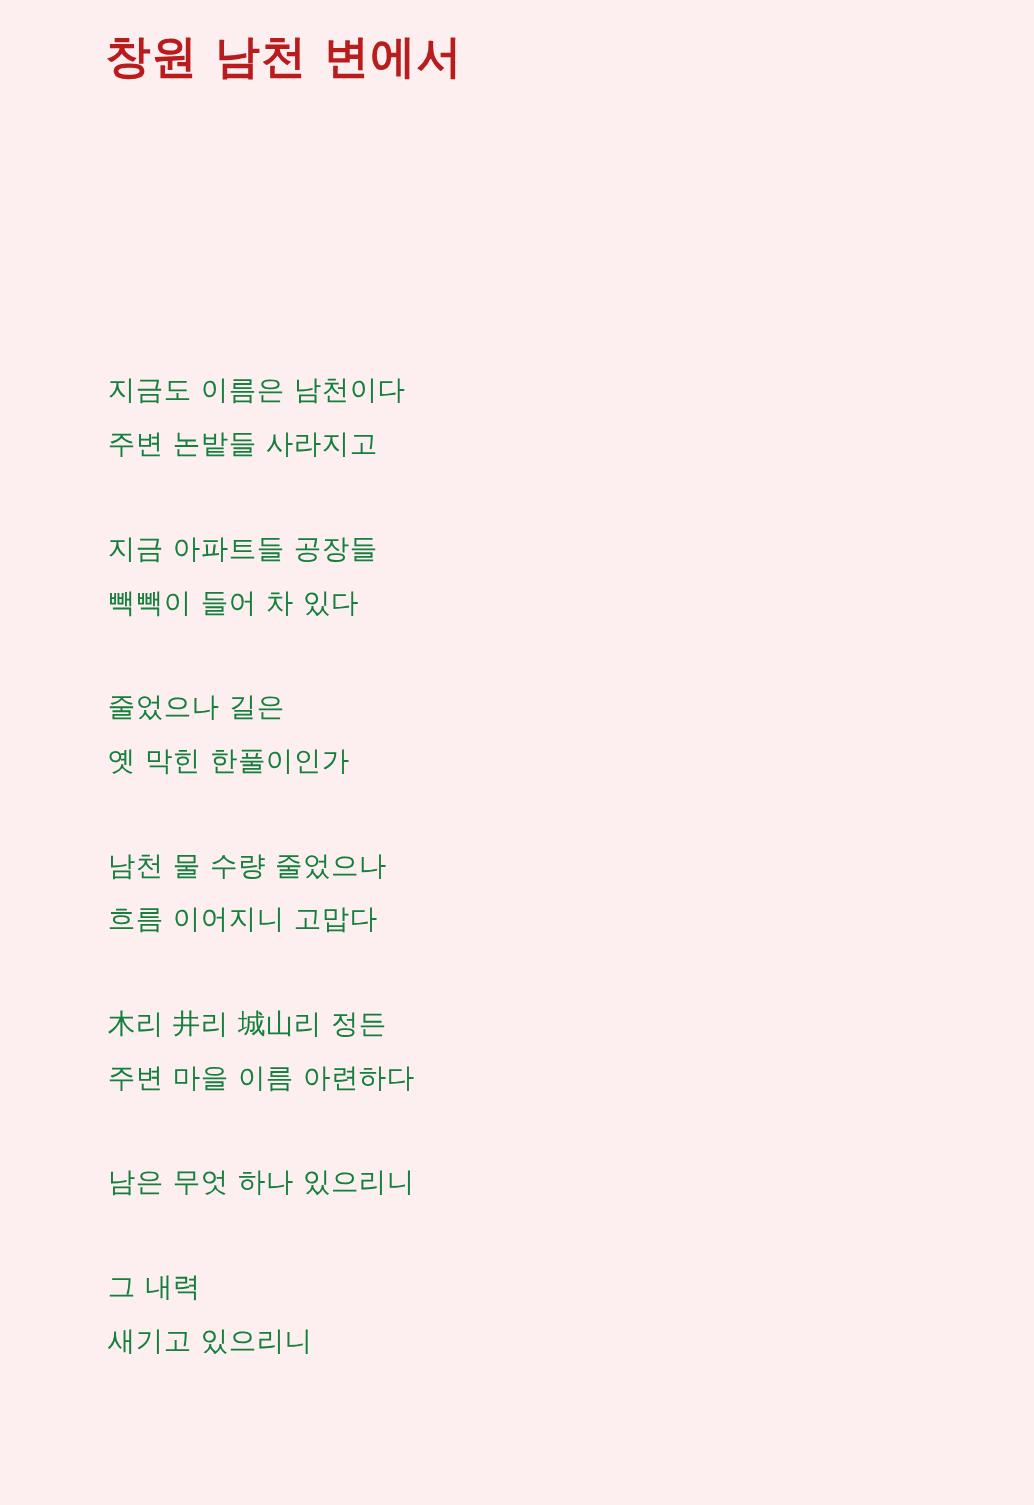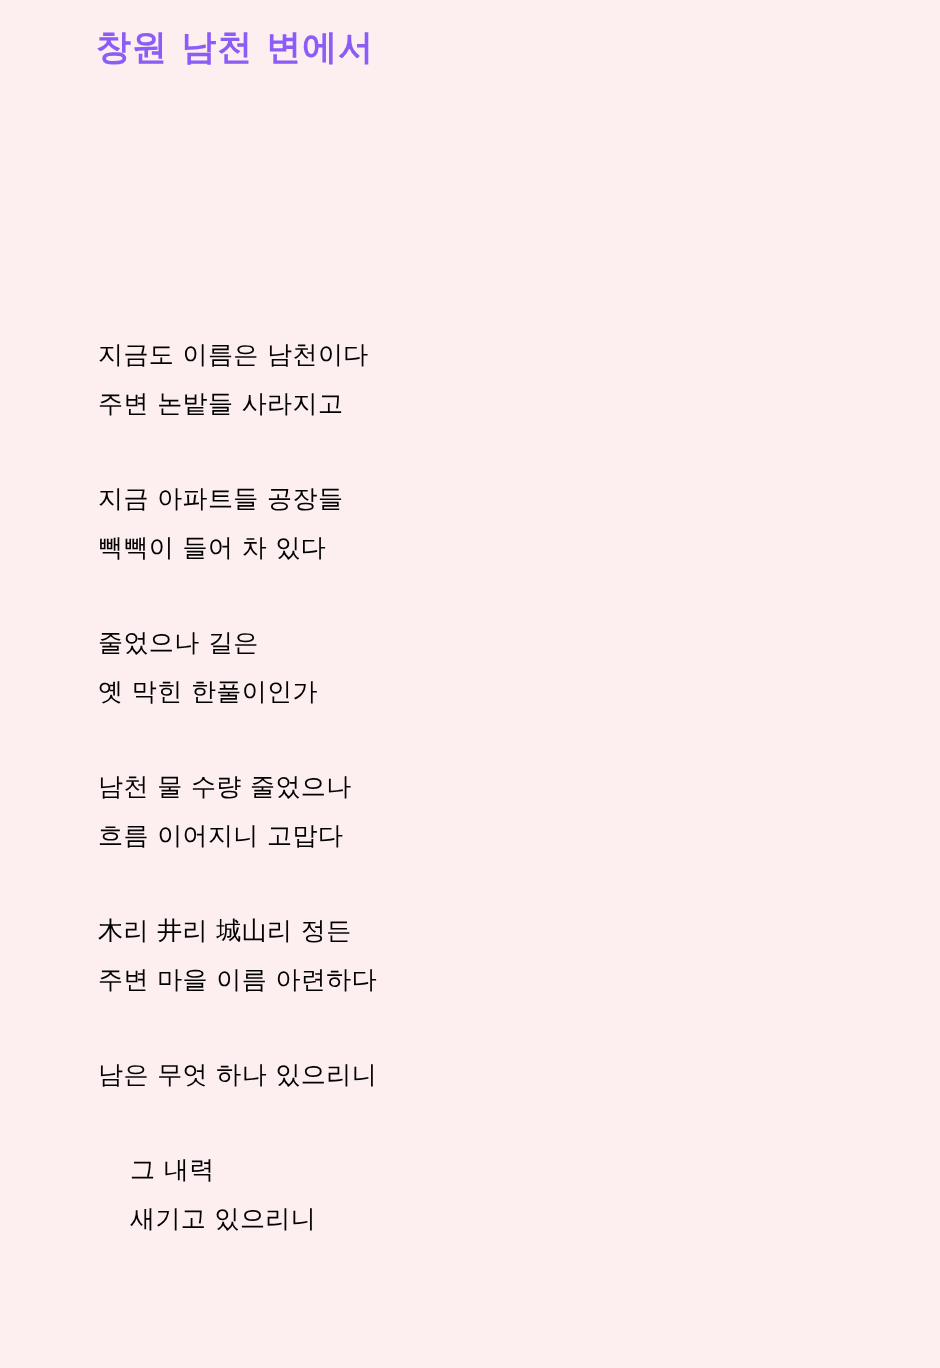--- a/index.html
+++ b/index.html
@@ -19,46 +19,45 @@
     width: 940px;
     height: 1368px;
     box-sizing: border-box;
     padding: 0;
   }
   .poem-title {
     position: absolute;
     left: 96px;
     top: 24px;
     font-family: "DejaVu Serif", serif;
-    font-size: 35px;
+    font-size: 41px;
     font-weight: 700;
     letter-spacing: 1px;
-    color: #8b5cf6;
+    color: #b91c1c;
     white-space: nowrap;
   }
   .poem-body {
     position: absolute;
     left: 98px;
     top: 330px;
     width: 700px;
   }
   .stanza {
     margin: 0 0 46px 0;
   }
   .stanza:last-child {
     margin-bottom: 0;
-    margin-left: 32px;
   }
   .line {
     font-family: "DejaVu Serif", serif;
     font-size: 25px;
     font-weight: 400;
     line-height: 49px;
     letter-spacing: 0.4px;
-    color: #000000;
+    color: #15803d;
     white-space: pre;
   }
 </style>
 </head>
 <body>
 
 <div class="page">
   <div class="poem-title">창원 남천 변에서</div>
   <div class="poem-body">
     <div class="stanza">

